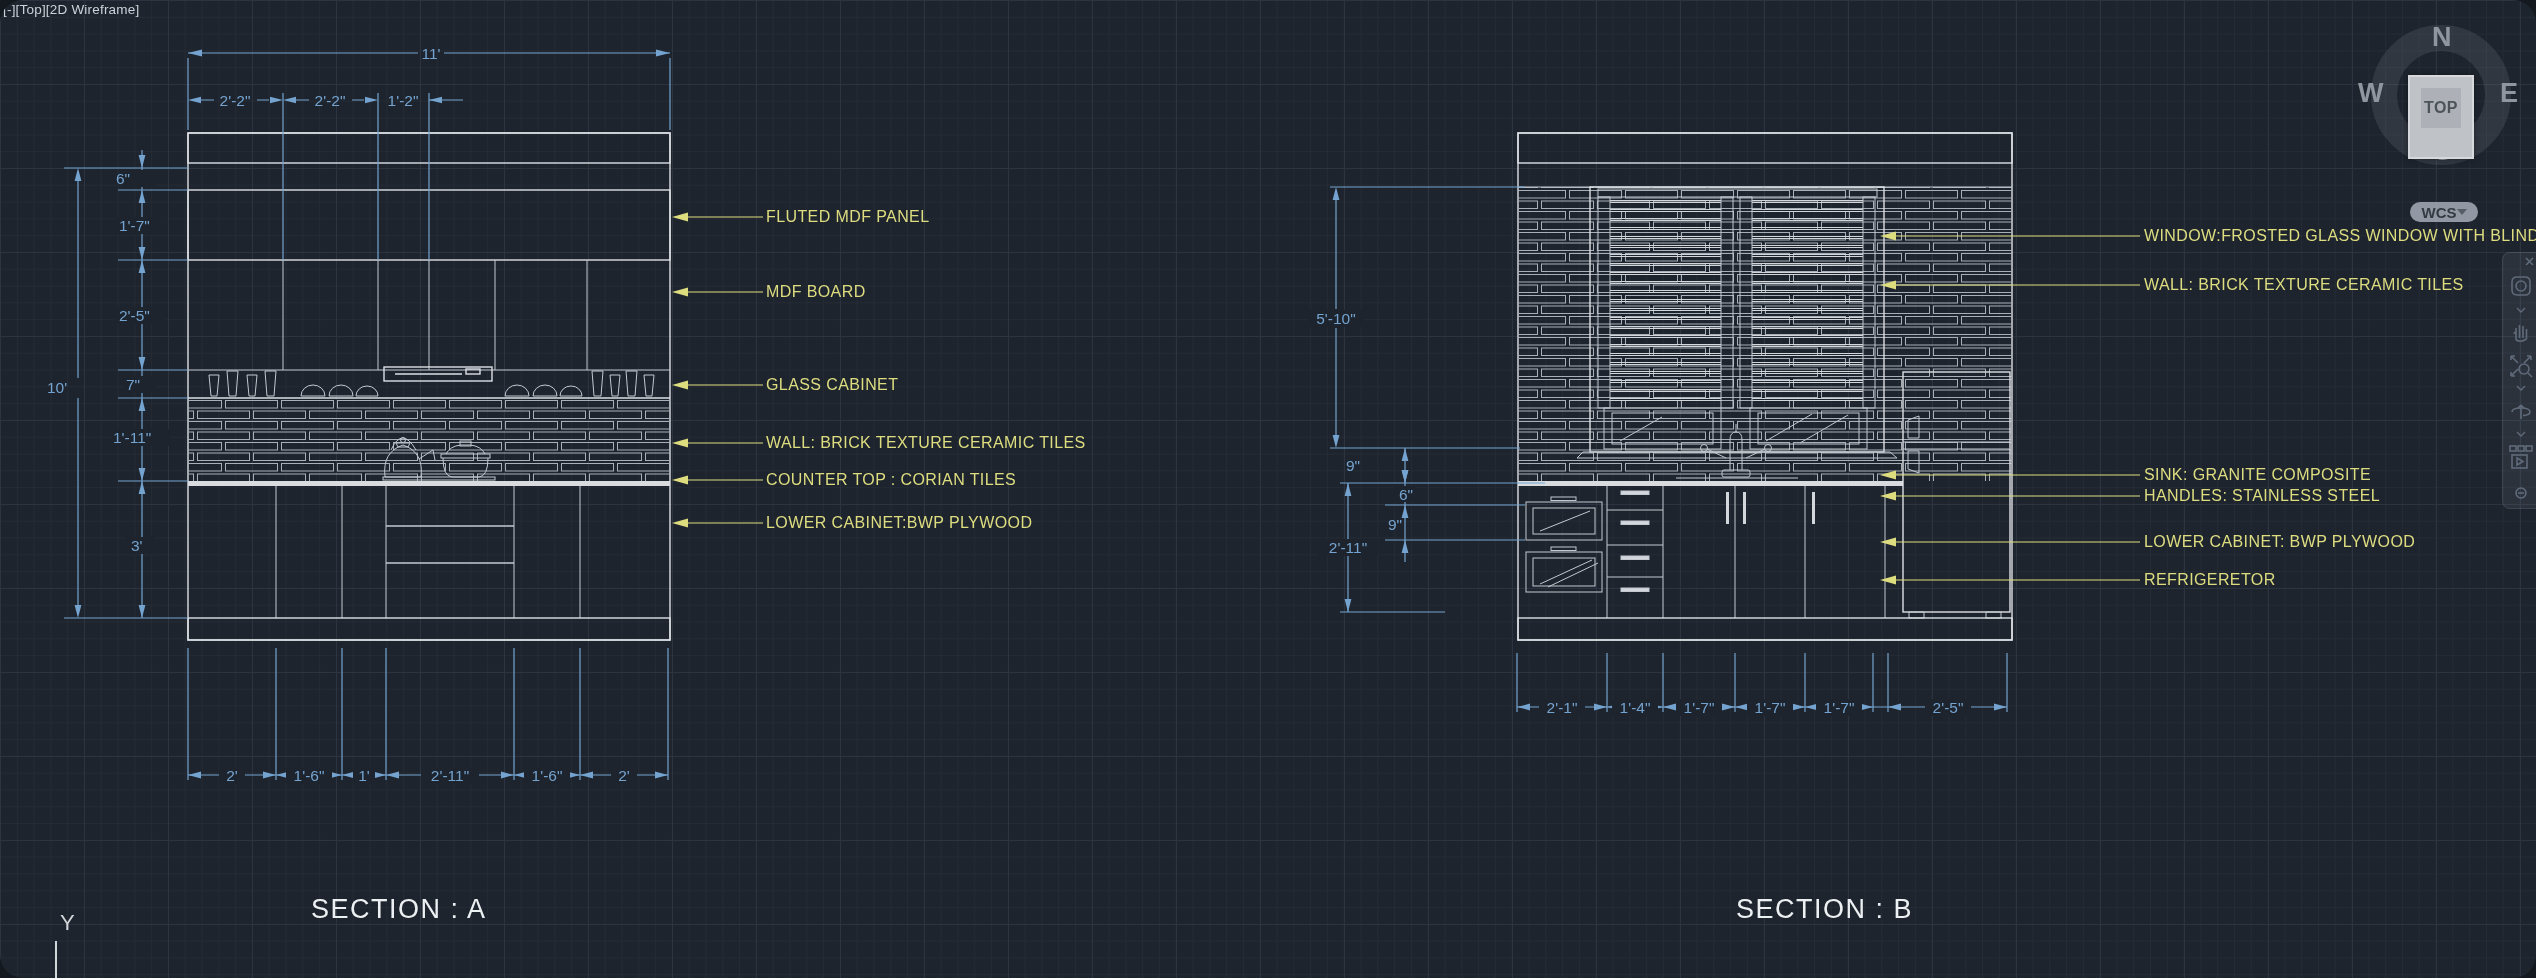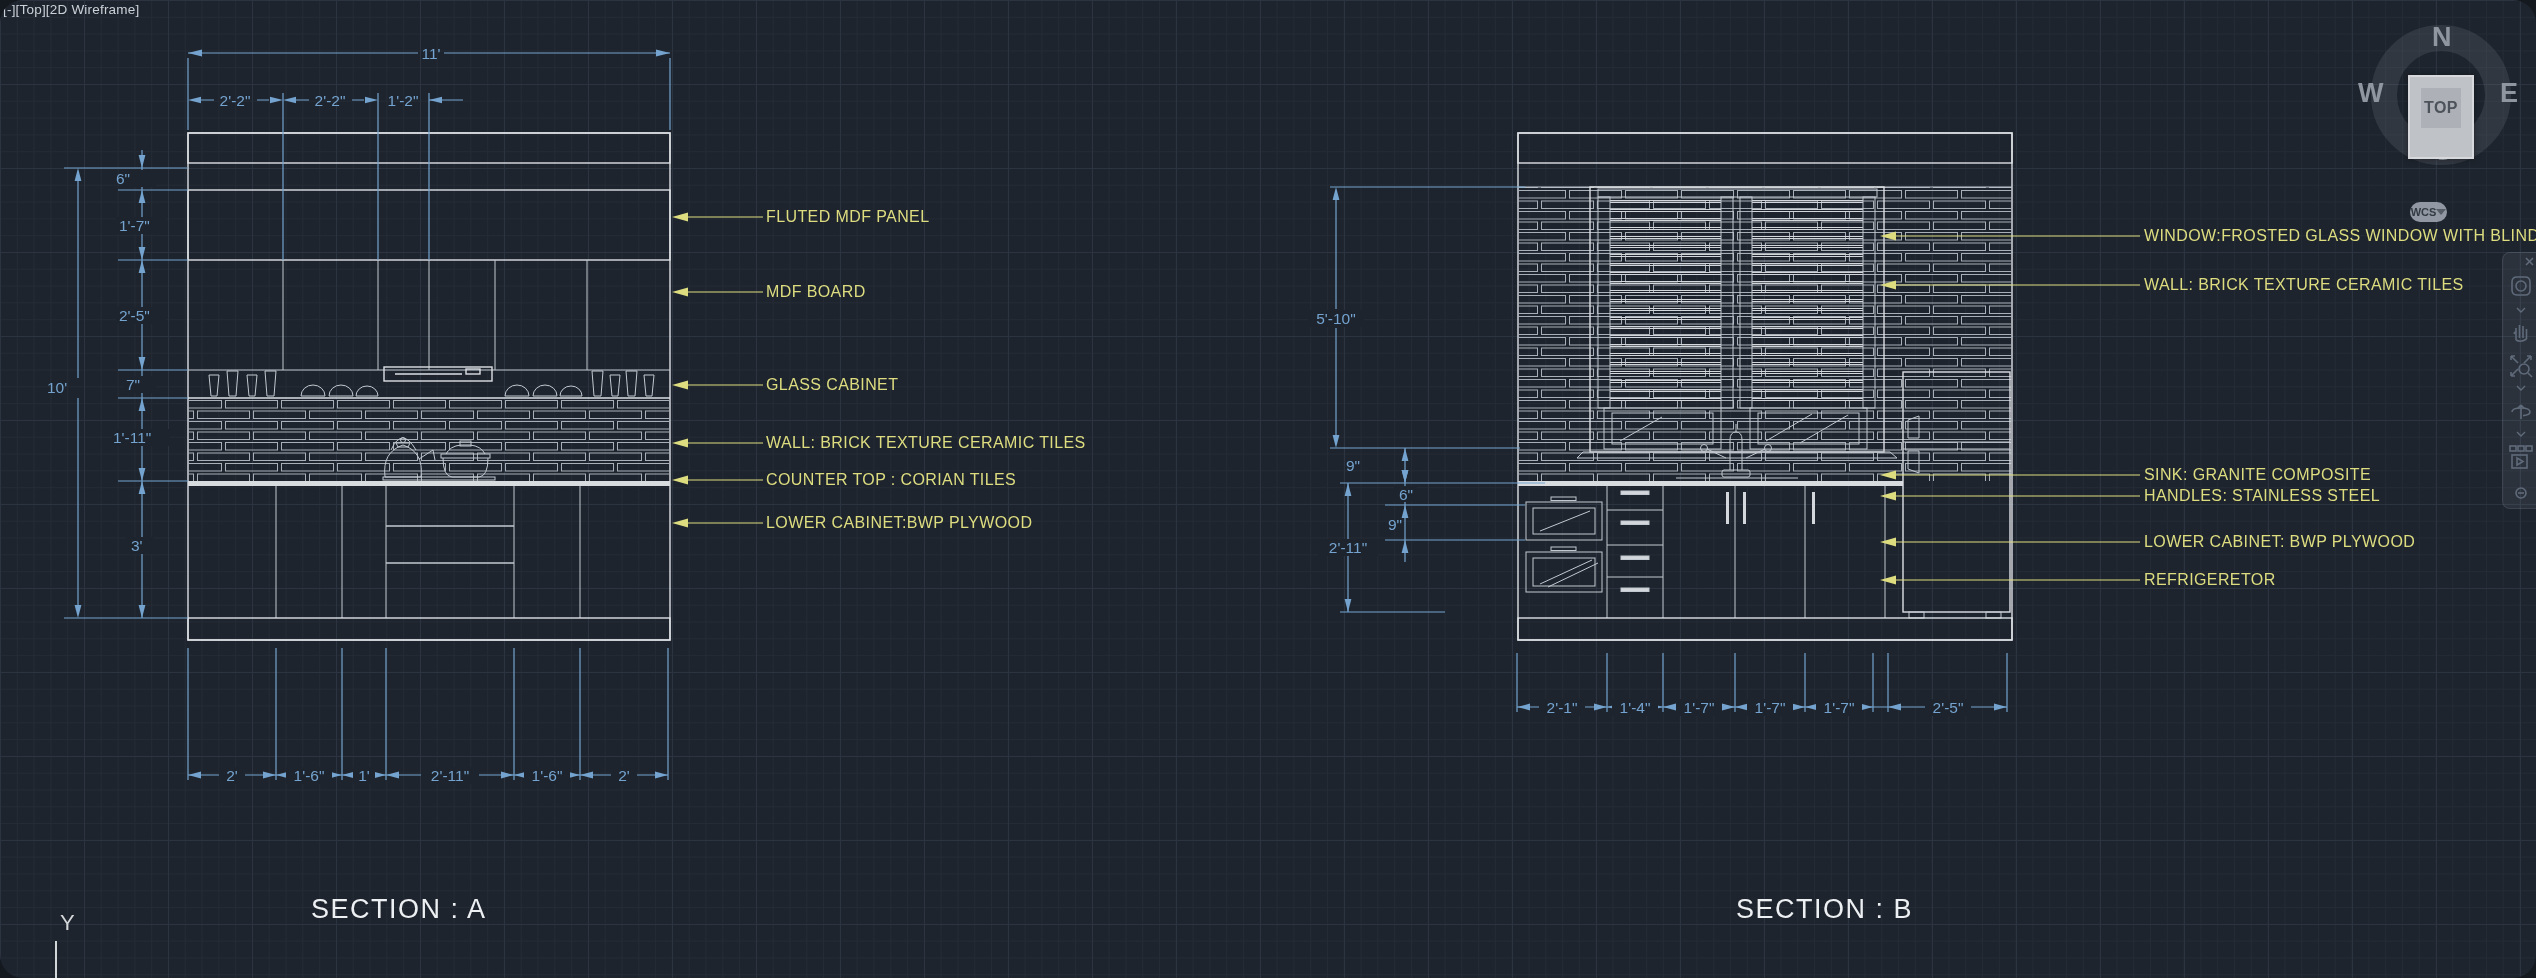--- a/index.html
+++ b/index.html
@@ -30,23 +30,23 @@
   .lblar{fill:#dddd80;stroke:none;}
   
   #viewcube{left:2368px;top:18px;width:146px;height:156px;}
   #vc-ring{position:absolute;left:3px;top:7px;width:140px;height:140px;border-radius:50%;
     border:26px solid rgba(150,158,170,0.16);box-sizing:border-box;}
   .vc-letter{position:absolute;color:#8f969f;font-size:27px;font-weight:bold;}
   #vc-face{position:absolute;left:40px;top:44px;width:66px;height:84px;background:#bfc3c8;
     border:2px solid #d6d8db;box-sizing:border-box;box-shadow:0 0 6px rgba(0,0,0,.35);margin-top:13px;}
   #vc-face-inner{position:absolute;left:11px;top:11px;width:40px;height:40px;background:#adb1b7;
     display:flex;align-items:center;justify-content:center;color:#4d535b;font-weight:bold;font-size:16px;letter-spacing:.5px;}
-  #wcs-pill{left:2410px;top:202px;width:37px;height:20px;background:rgba(166,173,184,.85);
+  #wcs-pill{left:2410px;top:202px;width:68px;height:20px;background:rgba(166,173,184,.85);
     border-radius:10px;display:flex;align-items:center;justify-content:center;
-    color:#343a42;font-size:11px;font-weight:bold;}
+    color:#343a42;font-size:15px;font-weight:bold;}
   #wcs-pill .tri{width:0;height:0;border-left:5px solid transparent;border-right:5px solid transparent;border-top:6px solid #565d66;}
   
   #navbar{left:2502px;top:252px;width:44px;height:255px;background:rgba(168,180,196,.10);
     border:1px solid rgba(190,200,214,.12);border-radius:8px 0 0 8px;}
   .nav-ic{position:absolute;left:4px;width:28px;height:26px;display:flex;align-items:center;justify-content:center;}
   .nav-ic svg{stroke:#5f6a7a;fill:none;stroke-width:1.6;}
   
   #ucs-y{left:60px;top:910px;color:#d4d7da;font-size:22px;}
   #ucs-line{left:55px;top:941px;width:2px;height:37px;background:#d4d7da;}
 </style>

